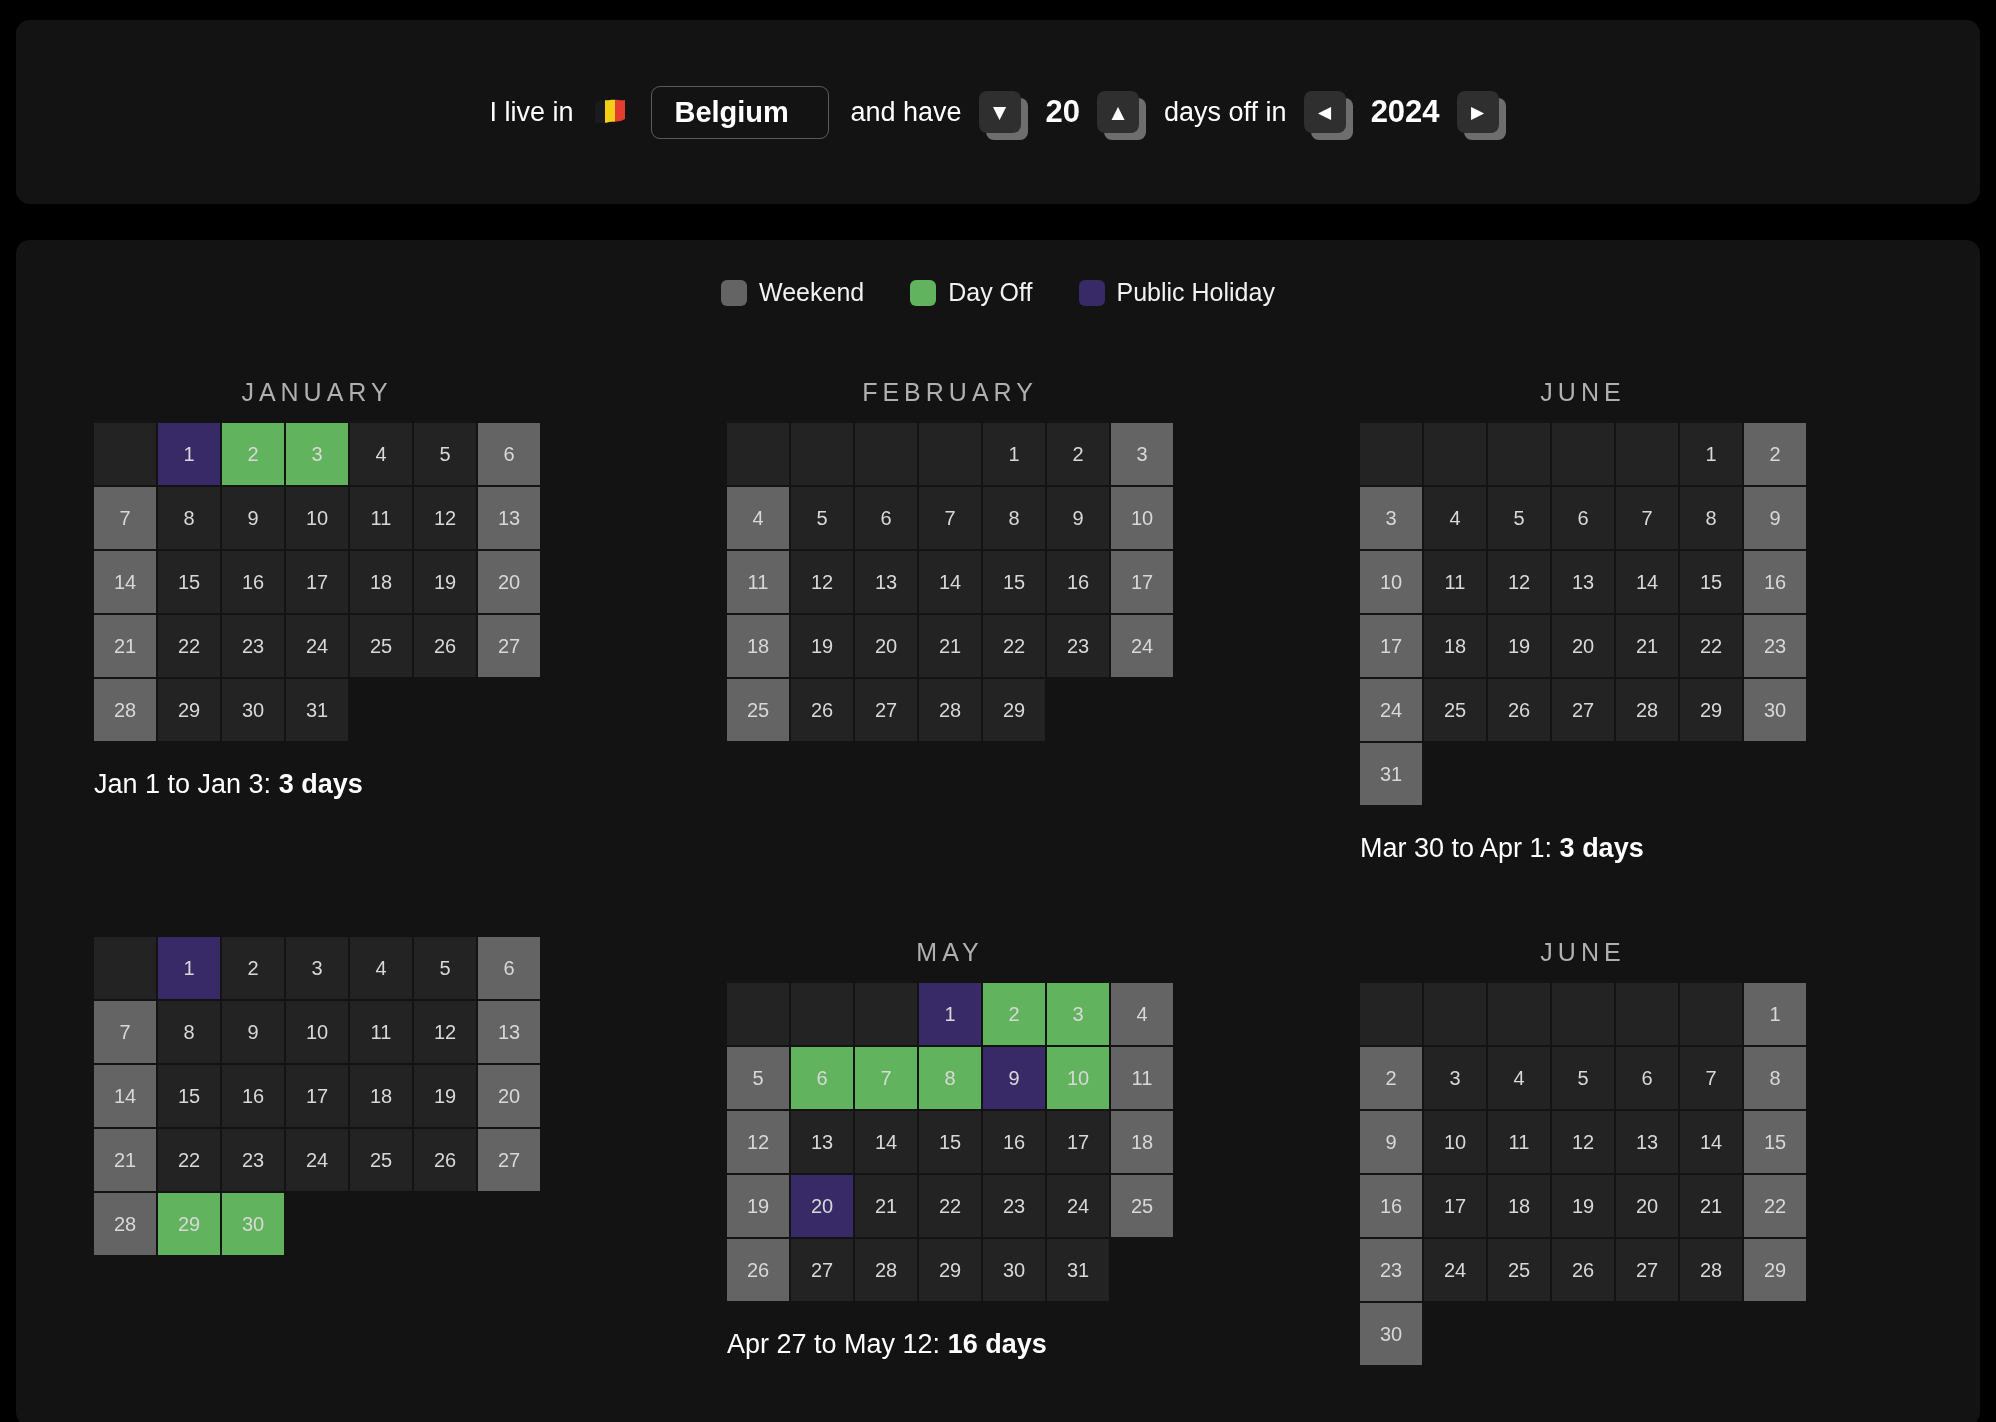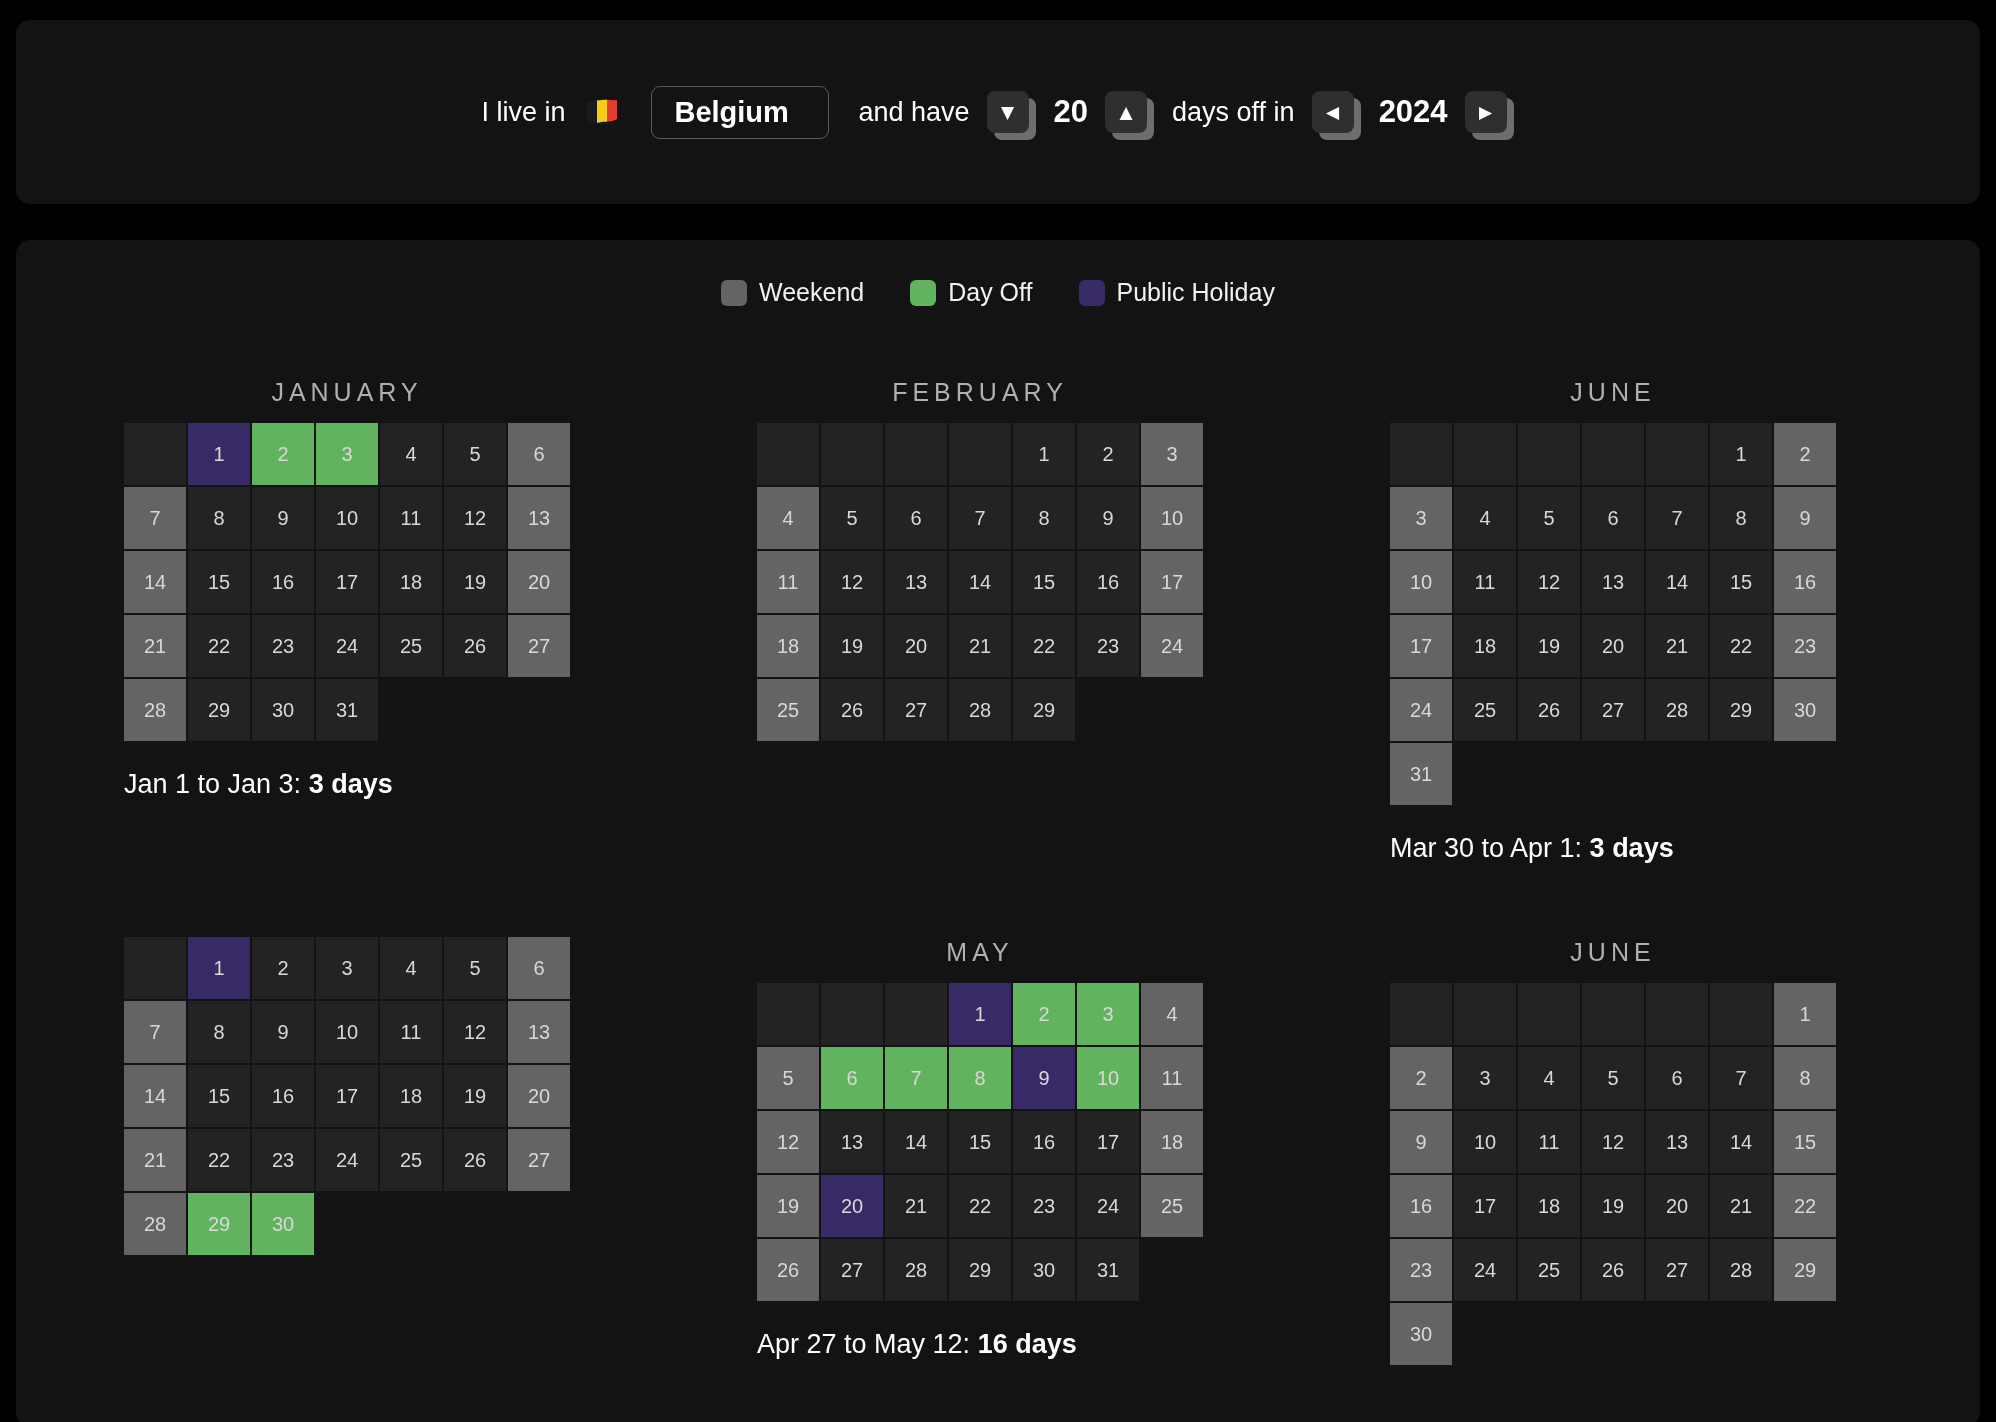--- a/index.html
+++ b/index.html
@@ -17,21 +17,21 @@
   }
   .controls{display:flex;align-items:center;gap:17px;}
   .ctl-text{color:#fff;font-size:27px;font-weight:500;white-space:nowrap;}
   .ctl-num{color:#fff;font-size:31px;font-weight:700;white-space:nowrap;}
   .flag{display:flex;align-items:center;margin:0 2px;}
   .country-select{
     width:178px;height:53px;box-sizing:border-box;
     border:1px solid #5a5a5a;border-radius:9px;
     display:flex;align-items:center;padding-left:22px;
     color:#fff;font-size:29px;font-weight:700;background:transparent;
-    cursor:pointer;margin:0 12px;
+    cursor:pointer;margin:0 4px;
   }
   .key-btn{
     width:42px;height:42px;flex:0 0 42px;
     background:#2f2f2f;border:none;border-radius:8px;
     box-shadow:7px 7px 0 0 #6e6e6e;
     display:flex;align-items:center;justify-content:center;
     cursor:pointer;padding:0;margin-right:8px;
   }
   .key-btn span{
     color:#fff;font-size:17px;line-height:1;
@@ -41,21 +41,21 @@
   .main-card{
     position:absolute;left:16px;right:16px;top:228px;height:1186px;
     background:var(--card-bg);border-radius:14px;overflow:hidden;margin-top:12px;
   }
   .legend{display:flex;justify-content:center;align-items:center;gap:46px;padding-top:38px;}
   .legend-item{display:flex;align-items:center;gap:12px;}
   .swatch{width:26px;height:26px;border-radius:6px;display:inline-block;}
   .legend-label{color:#f2f2f2;font-size:25px;}
   
   .months{
-    margin-top:70px;padding-left:108px;
+    margin-top:70px;padding-left:78px;
     display:grid;grid-template-columns:repeat(3,446px);
     column-gap:187px;grid-template-rows:560px auto;
   }
   .month-title{
     text-align:center;color:#b0b0b0;font-size:25px;font-weight:500;
     letter-spacing:5px;line-height:30px;margin-bottom:16px;
   }
   .month-grid{
     display:grid;grid-template-columns:repeat(7,62px);
     grid-auto-rows:62px;gap:2px;

